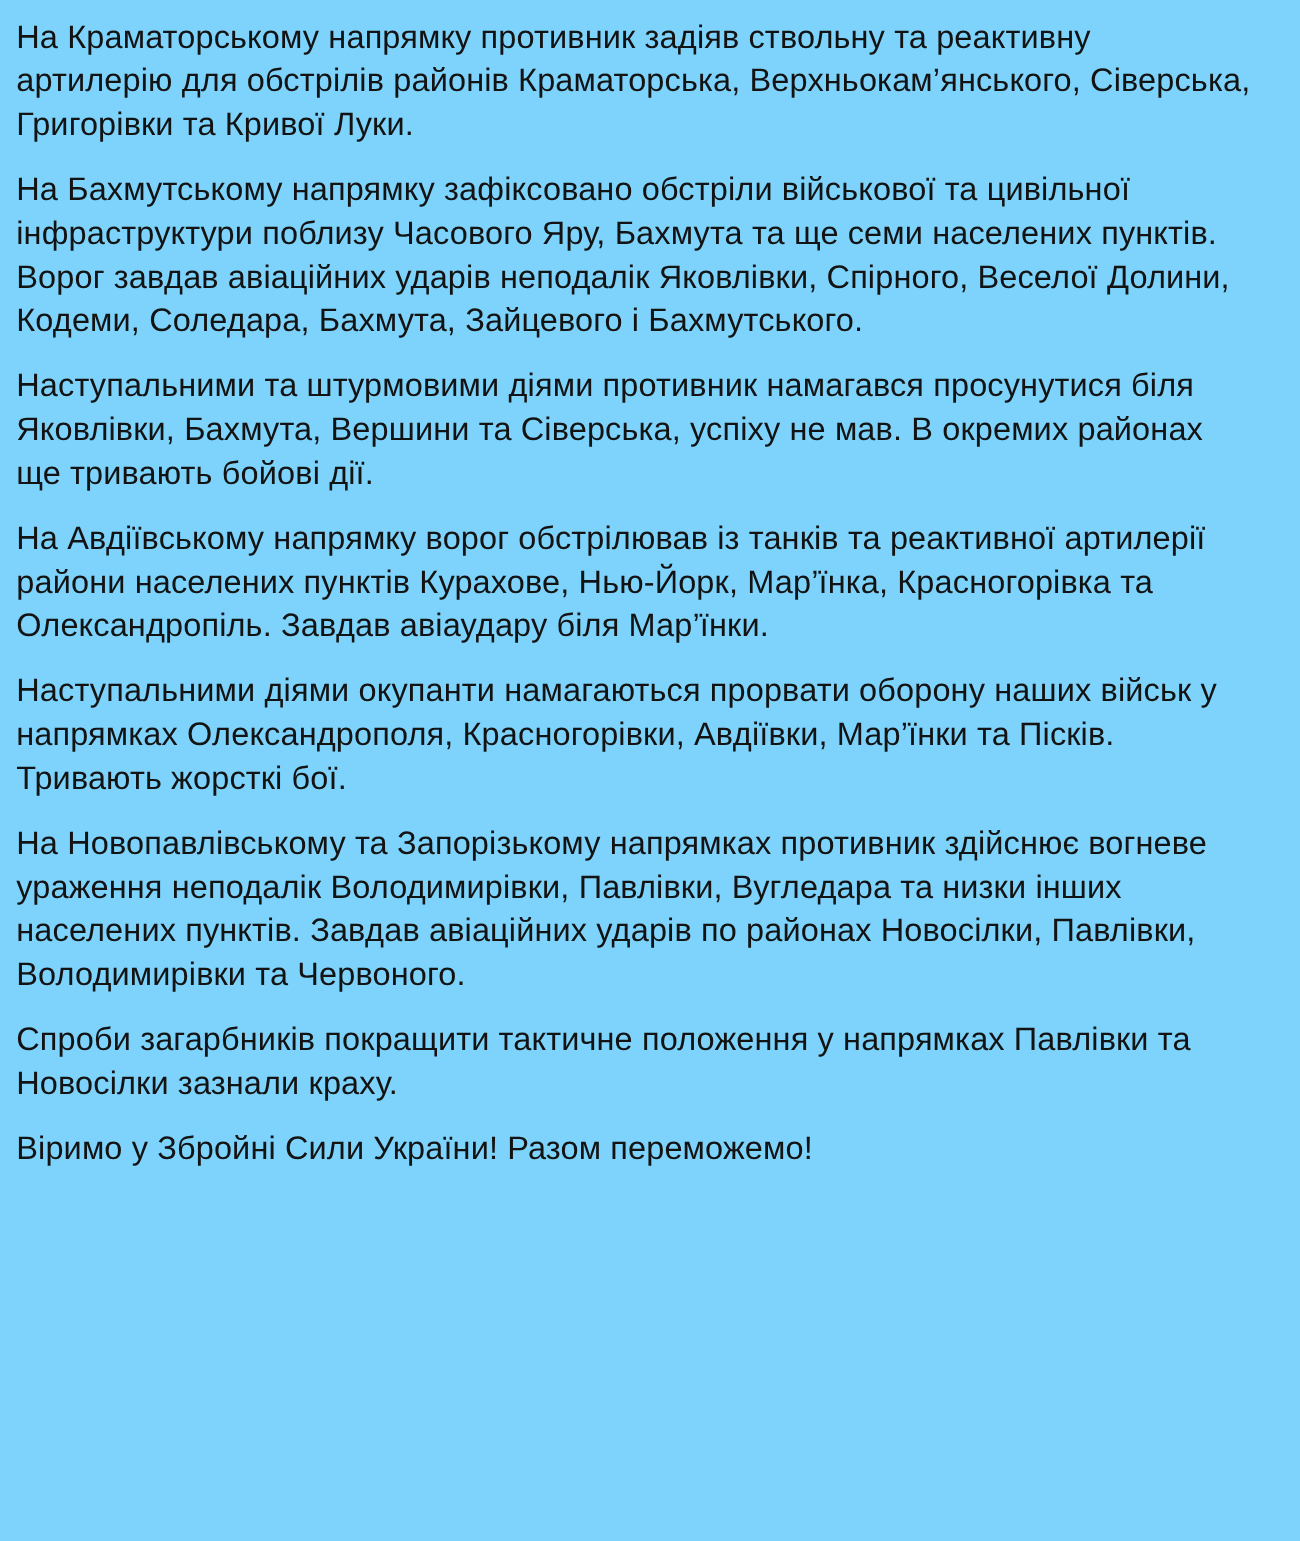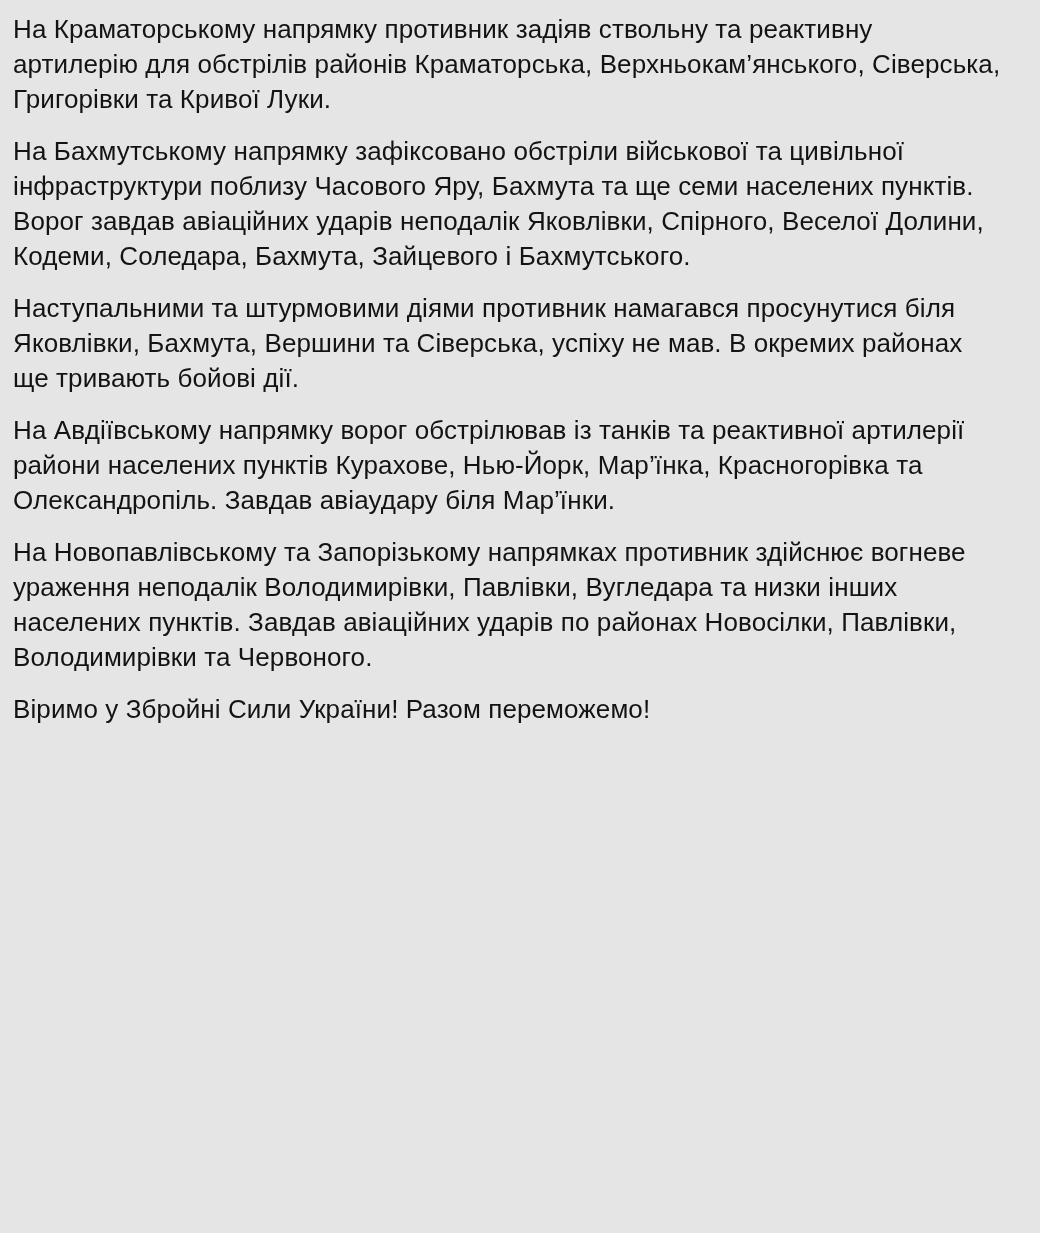--- a/index.html
+++ b/index.html
@@ -13,21 +13,21 @@
     font-family: "Liberation Sans", sans-serif;
     font-size: 26px;
     line-height: 35px;
     color: #131313;
     -webkit-font-smoothing: antialiased;
   }
   .message-text {
     width: 1040px;
     height: 1233px;
     padding: 12px 14px 0 13px;
-    background: #e5e5e5;
+    background: #7dd3fc;
   }
   .message-text p {
     white-space: pre-line;       
     margin: 0 0 17px 0;
     font-weight: 400;
     letter-spacing: 0.1px;
   }
   .message-text p:last-child { margin-bottom: 16px; }
 </style>
 </head>
@@ -40,18 +40,23 @@
   <p>На Бахмутському напрямку зафіксовано обстріли військової та цивільної
 інфраструктури поблизу Часового Яру, Бахмута та ще семи населених пунктів.
 Ворог завдав авіаційних ударів неподалік Яковлівки, Спірного, Веселої Долини,
 Кодеми, Соледара, Бахмута, Зайцевого і Бахмутського.</p>
   <p>Наступальними та штурмовими діями противник намагався просунутися біля
 Яковлівки, Бахмута, Вершини та Сіверська, успіху не мав. В окремих районах
 ще тривають бойові дії.</p>
   <p>На Авдіївському напрямку ворог обстрілював із танків та реактивної артилерії
 райони населених пунктів Курахове, Нью-Йорк, Мар’їнка, Красногорівка та
 Олександропіль. Завдав авіаудару біля Мар’їнки.</p>
+  <p>Наступальними діями окупанти намагаються прорвати оборону наших військ у
+напрямках Олександрополя, Красногорівки, Авдіївки, Мар’їнки та Пісків.
+Тривають жорсткі бої.</p>
   <p>На Новопавлівському та Запорізькому напрямках противник здійснює вогневе
 ураження неподалік Володимирівки, Павлівки, Вугледара та низки інших
 населених пунктів. Завдав авіаційних ударів по районах Новосілки, Павлівки,
 Володимирівки та Червоного.</p>
+  <p>Спроби загарбників покращити тактичне положення у напрямках Павлівки та
+Новосілки зазнали краху.</p>
   <p>Віримо у Збройні Сили України! Разом переможемо!</p>
 </div>
 
 </body></html>

